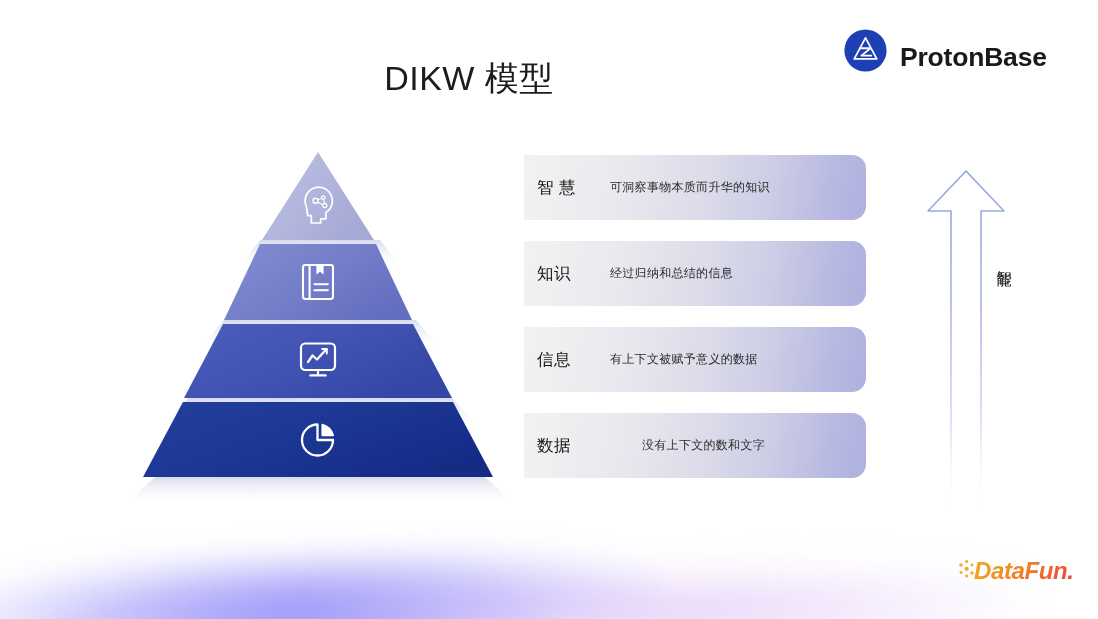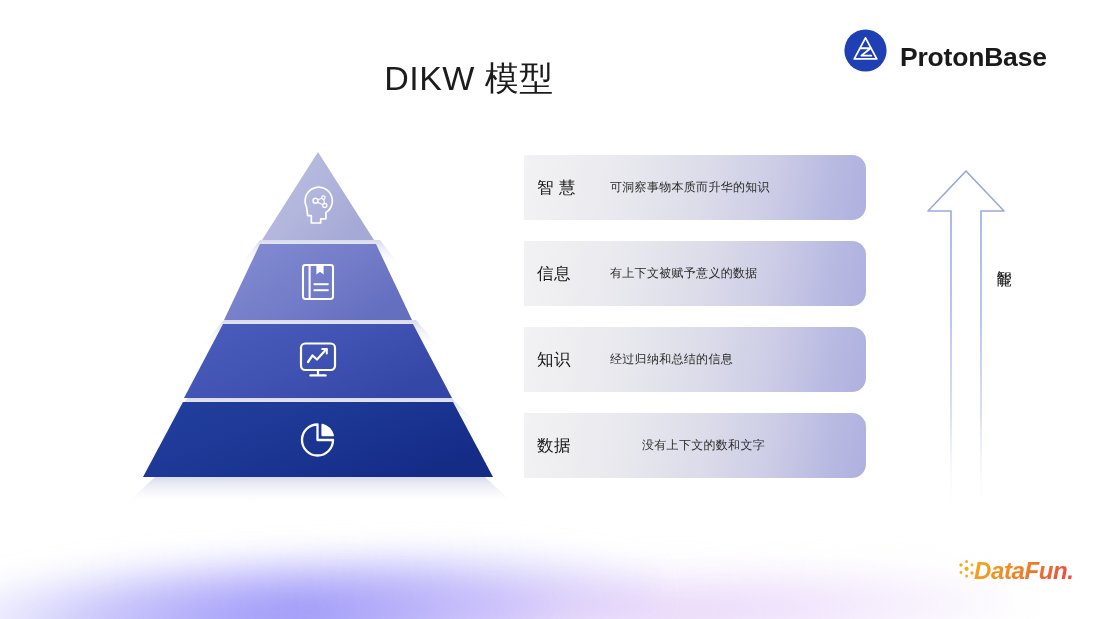--- a/index.html
+++ b/index.html
@@ -196,26 +196,26 @@
     </g>
   </svg>
 </div>
 
 <div class="cards">
   <div class="card">
     <div class="card-term">智 慧</div>
     <div class="card-desc">可洞察事物本质而升华的知识</div>
   </div>
   <div class="card">
+    <div class="card-term">知识</div>
+    <div class="card-desc">经过归纳和总结的信息</div>
+  </div>
+  <div class="card">
     <div class="card-term">信息</div>
     <div class="card-desc">有上下文被赋予意义的数据</div>
-  </div>
-  <div class="card">
-    <div class="card-term">知识</div>
-    <div class="card-desc">经过归纳和总结的信息</div>
   </div>
   <div class="card">
     <div class="card-term">数据</div>
     <div class="card-desc">没有上下文的数和文字</div>
   </div>
 </div>
 
 <div class="arrow-wrap">
   <svg width="96" height="350" viewBox="0 0 96 350">
     <defs>

